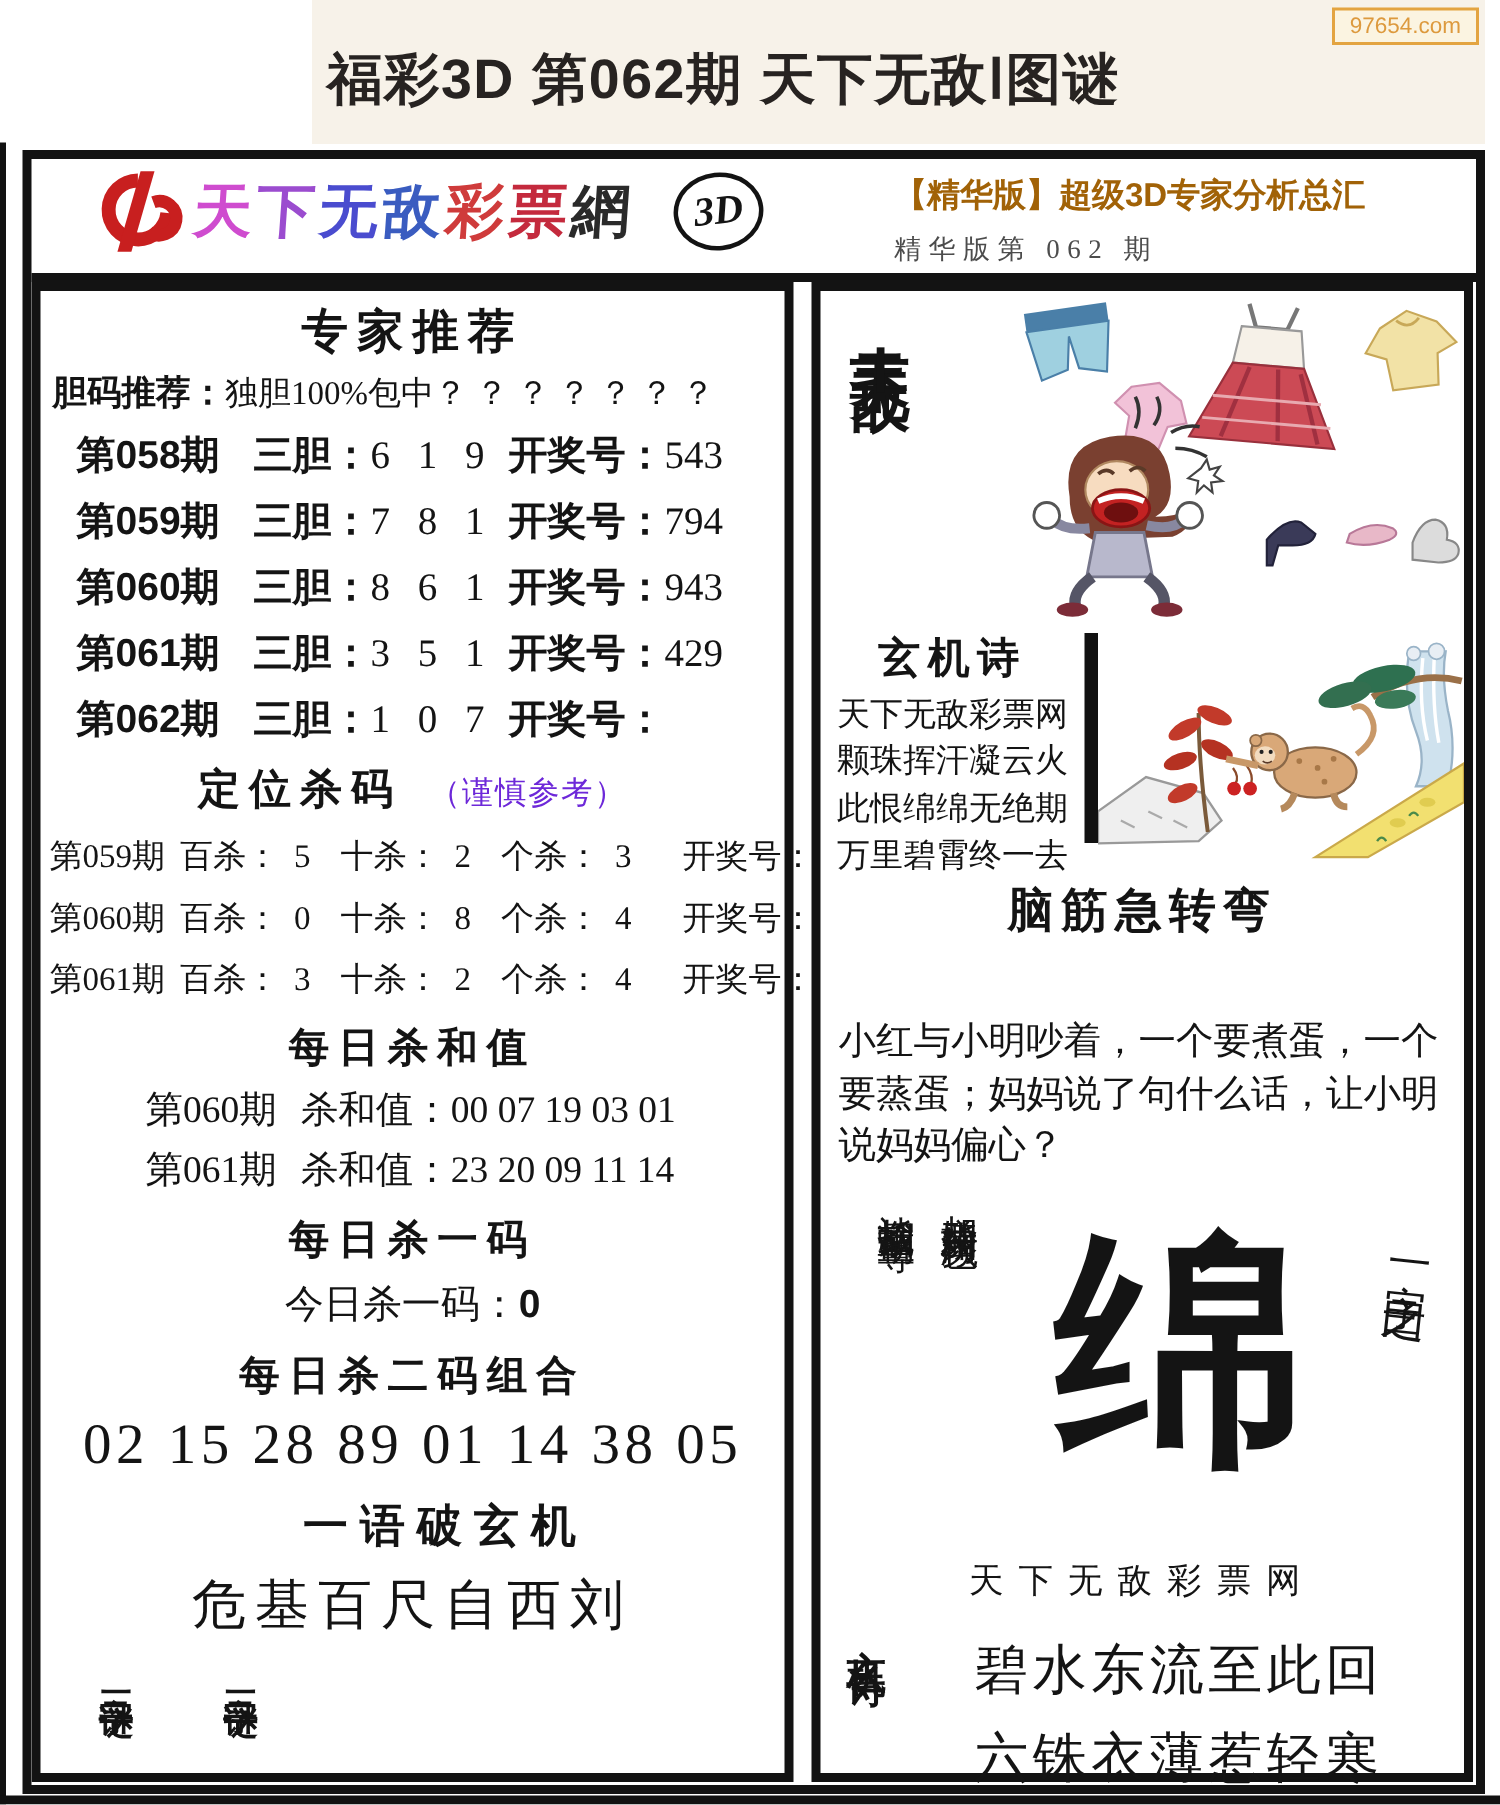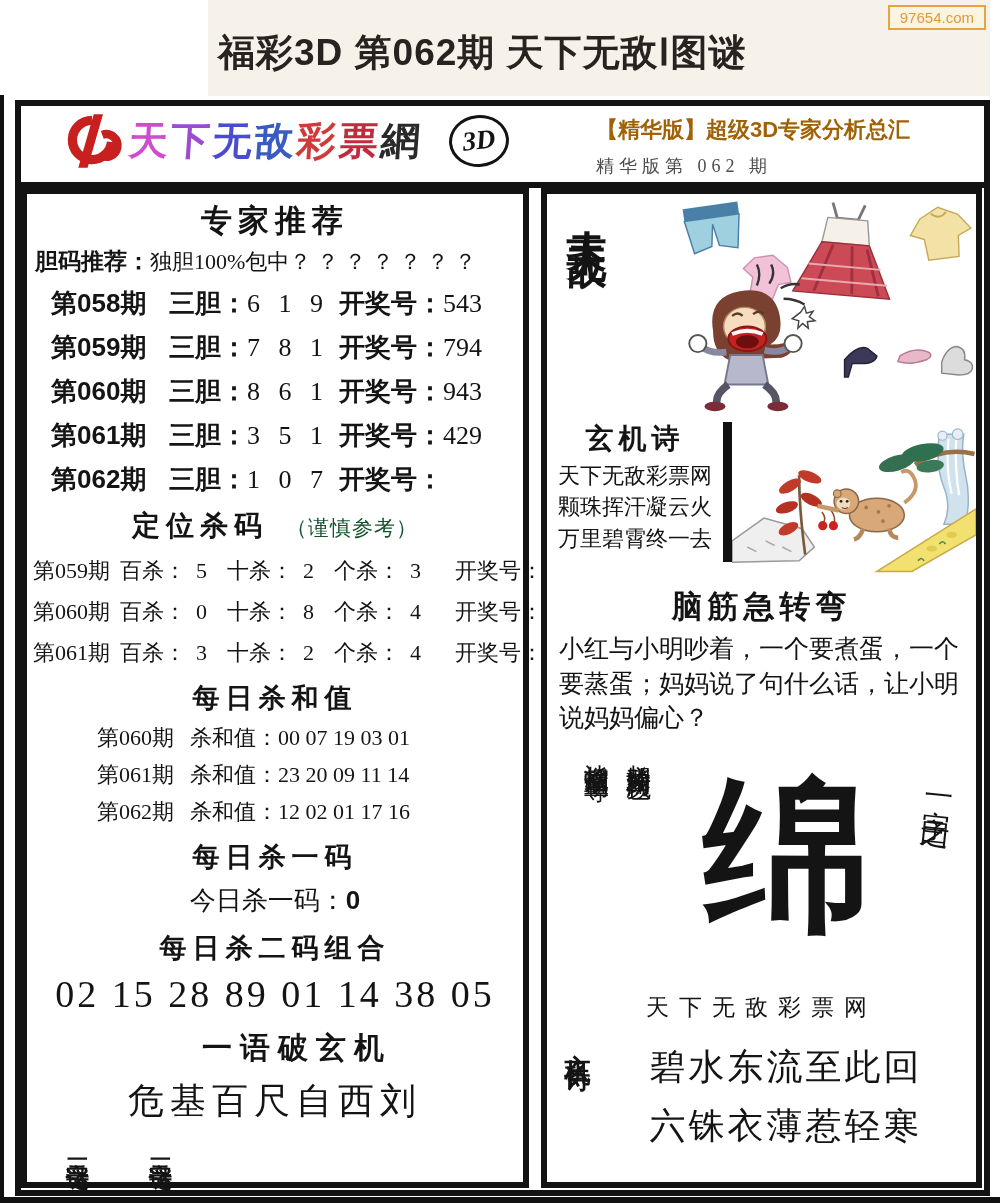--- a/index.html
+++ b/index.html
@@ -35,26 +35,26 @@
              letter-spacing:6px;}
   .t-expert{font-size:31px;margin-top:6px;}
   .danma{font-size:22px;margin:4px 0 2px 8px;white-space:nowrap;}
   .danma b{font-family:"Liberation Sans",sans-serif;font-size:23px;}
   .sandan-row{display:flex;font-size:26px;margin:9px 0 0 24px;white-space:nowrap;}
   .sr-period{font-family:"Liberation Sans",sans-serif;font-weight:bold;width:118px;}
   .sr-dan{width:170px;}
   .lbl{font-family:"Liberation Sans",sans-serif;font-weight:bold;}
   .sp-digits{letter-spacing:6px;}
   .t-dingwei{font-size:28px;margin-top:10px;}
-  .t-dingwei .note{font-weight:normal;color:#14532d;font-size:21px;letter-spacing:1px;font-family:"Liberation Serif",serif;margin-left:18px;}
+  .t-dingwei .note{font-weight:normal;color:#6d28d9;font-size:21px;letter-spacing:1px;font-family:"Liberation Serif",serif;margin-left:18px;}
   .dw-row{font-size:22px;margin:11px 0 0 6px;white-space:nowrap;}
   .dw-row span{margin-right:10px;}
   .dw-res{margin-left:14px;}
   .t-mid{font-size:27px;margin-top:12px;}
-  .sh-row{font-size:22px;margin:7px 0 0 70px;white-space:nowrap;}
+  .sh-row{font-size:25px;margin:7px 0 0 70px;white-space:nowrap;}
   .sh-row .sh-p{margin-right:16px;}
   .jinri{font-size:26px;text-align:center;margin-top:8px;}
   .jinri b{font-family:"Liberation Sans",sans-serif;}
   .erma-nums{font-size:38px;text-align:center;letter-spacing:3px;margin-top:6px;white-space:nowrap;}
   .t-yiyu{font-size:30px;margin-top:12px;letter-spacing:8px;margin-left:44px;}
   .yiyu-text{font-size:36px;text-align:center;margin-top:8px;letter-spacing:6px;}
   .sanzi-row{display:flex;align-items:center;margin-top:14px;}
   .sanzi-vert{writing-mode:vertical-rl;text-orientation:upright;font-family:"Liberation Sans",sans-serif;
               font-weight:bold;font-size:23px;letter-spacing:4px;height:110px;margin:0 26px 0 36px;}
   .sanzi-vert.right{margin:0 36px 0 26px;}
@@ -63,21 +63,21 @@
   .vert-title{writing-mode:vertical-rl;text-orientation:upright;font-size:40px;font-weight:bold;
               letter-spacing:5px;margin:10px 0 0 12px;}
   .cartoon{flex:1;height:100%;}
   .s2{display:flex;height:166px;}
   .xj-left{width:176px;text-align:center;}
   .xj-title{font-family:"Liberation Sans",sans-serif;font-weight:bold;font-size:28px;letter-spacing:5px;margin:4px 0 2px;}
   .xj-line{font-size:22px;line-height:1.43;white-space:nowrap;}
   .xj-bar{width:9px;height:140px;background:#111;margin-top:6px;}
   .monkey{flex:1;height:100%;}
   .t-naojin{font-size:31px;letter-spacing:5px;margin-top:4px;}
-  .naojin-text{font-size:25px;line-height:1.38;padding:4px 12px 0 12px;}
+  .naojin-text{font-size:25px;line-height:1.38;padding:4px 12px 0 12px;margin-top:46px;}
   .s4{display:flex;height:252px;}
   .vert-pair{writing-mode:vertical-rl;text-orientation:upright;font-size:25px;height:238px;
              margin:8px 0 0 24px;}
   .vert-pair div{margin:0 9px;letter-spacing:2px;}
   .big-char{flex:1;text-align:center;font-size:168px;font-weight:bold;line-height:240px;}
   .yizhi{writing-mode:vertical-rl;text-orientation:upright;font-size:29px;letter-spacing:7px;
          margin:44px 26px 0 0;transform:rotate(6deg);}
   .site-line{text-align:center;font-size:23px;letter-spacing:10px;margin-top:4px;}
   .s6{display:flex;margin-top:10px;}
   .xj2-title{writing-mode:vertical-rl;text-orientation:upright;font-family:"Liberation Sans",sans-serif;
@@ -152,21 +152,20 @@
     <div class="dw-row">
       <span>第060期</span><span><span>百杀：</span><span>0</span></span><span><span>十杀：</span><span>8</span></span><span><span>个杀：</span><span>4</span></span><span class="dw-res"><span>开奖号：</span><span>943</span></span>
     </div>
     <div class="dw-row">
       <span>第061期</span><span><span>百杀：</span><span>3</span></span><span><span>十杀：</span><span>2</span></span><span><span>个杀：</span><span>4</span></span><span class="dw-res"><span>开奖号：</span><span>429</span></span>
     </div>
 
     <div class="sec-title t-mid">每日杀和值</div>
     <div class="sh-row"><span class="sh-p">第060期</span><span>杀和值：</span><span>00 07 19 03 01</span></div>
     <div class="sh-row"><span class="sh-p">第061期</span><span>杀和值：</span><span>23 20 09 11 14</span></div>
-    <div class="sh-row"><span class="sh-p">第062期</span><span>杀和值：</span><span>12 02 01 17 16</span></div>
 
     <div class="sec-title t-mid">每日杀一码</div>
     <div class="jinri"><span>今日杀一码：</span><b>0</b></div>
 
     <div class="sec-title t-mid">每日杀二码组合</div>
     <div class="erma-nums">02 15 28 89 01 14 38 05</div>
 
     <div class="sec-title t-yiyu">一语破玄机</div>
     <div class="yiyu-text">危基百尺自西刘</div>
 
@@ -233,20 +232,21 @@
           <path d="M344 172 q6 -16 16 -16 q10 2 8 14 q10 2 8 10 q-2 6 -14 6 l-18 -2 Z" fill="#dcdcdc" stroke="#888" stroke-width="1.5"></path>
         </g>
       </svg>
     </div>
 
     <div class="s2">
       <div class="xj-left">
         <div class="xj-title">玄机诗</div>
         <div class="xj-line">天下无敌彩票网</div>
         <div class="xj-line">颗珠挥汗凝云火</div>
+        <div class="xj-line">此恨绵绵无绝期</div>
         <div class="xj-line">万里碧霄终一去</div>
       </div>
       <div class="xj-bar"></div>
       <svg class="monkey" viewBox="0 0 320 190">
 
         <path d="M272 10 q-6 40 6 70 q10 26 0 48 L306 128 q8 -34 0 -66 q-6 -30 -2 -52 Z" fill="#cfe2ee" stroke="#9ab4c8" stroke-width="2"></path>
         <path d="M284 16 q-4 40 4 72 M294 14 q-2 44 4 76" stroke="#fff" stroke-width="3" fill="none"></path>
         <circle cx="276" cy="12" r="6" fill="#e8eef4" stroke="#9ab4c8" stroke-width="1.5"></circle>
         <circle cx="296" cy="10" r="7" fill="#e8eef4" stroke="#9ab4c8" stroke-width="1.5"></circle>
 

